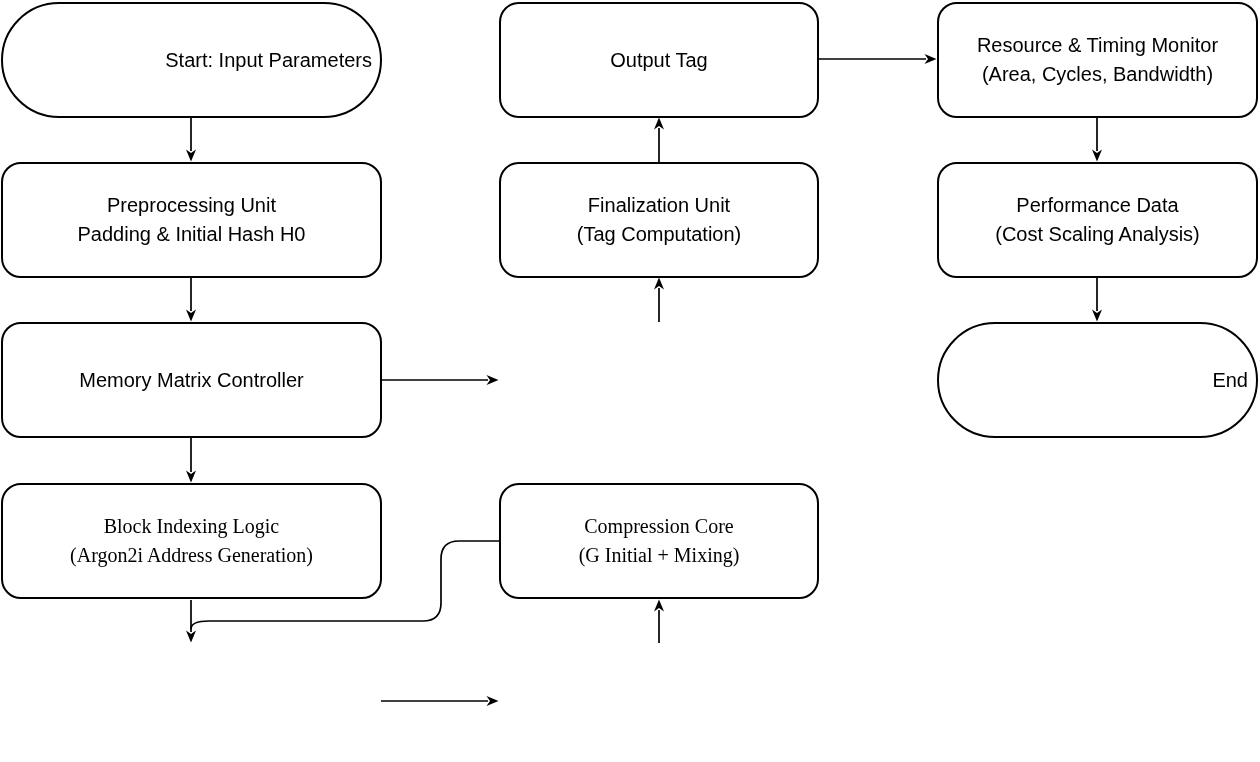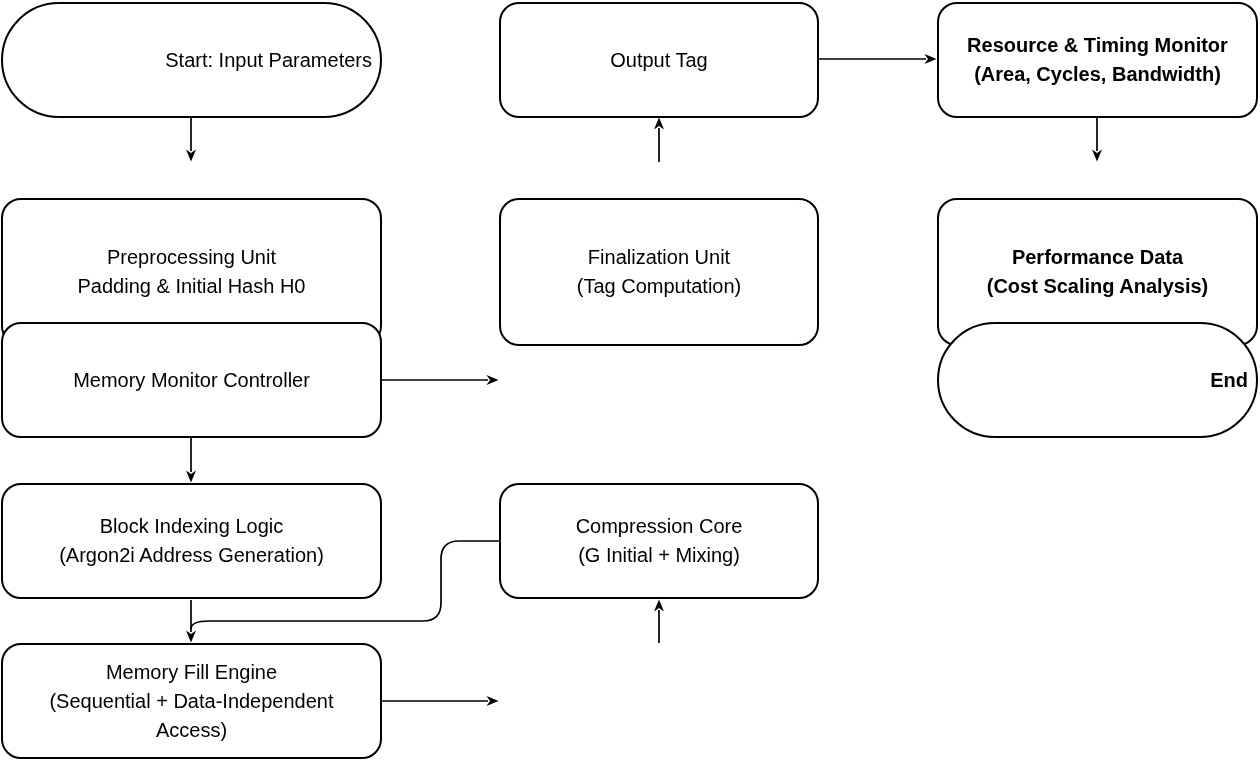--- a/index.html
+++ b/index.html
@@ -39,25 +39,25 @@
     white-space: pre-line;
     padding: 4px 8px;
   }
   .node.terminator {
     border-radius: 58px;
     justify-content: flex-end;
   }
   
   .col-l { left: 1px;   width: 381px; }
   .col-m { left: 499px; width: 320px; }
-  .col-r { left: 937px; width: 321px; font-weight: bold; }
+  .col-r { left: 937px; width: 321px; }
   .row-1 { top: 2px;   height: 116px; }
-  .row-2 { top: 162px; height: 148px; margin-top: 36px; }
+  .row-2 { top: 162px; height: 116px; }
   .row-3 { top: 322px; height: 116px; }
-  .row-4 { top: 483px; height: 116px; }
+  .row-4 { top: 483px; height: 116px; font-family: Liberation Serif, serif; }
   .row-5 { top: 643px; height: 116px; }
 </style>
 </head>
 <body>
 
 <div id="canvas">
 
   <svg id="edge-layer" viewBox="0 0 1260 762" xmlns="http://www.w3.org/2000/svg">
     <defs>
       <marker id="arrow" viewBox="0 0 14 14" refX="2.5" refY="7" markerWidth="14" markerHeight="14" orient="auto" markerUnits="userSpaceOnUse">
@@ -82,30 +82,25 @@
   </svg>
 
   <div class="node terminator col-l row-1">
     <span>Start: Input Parameters</span>
   </div>
   <div class="node col-l row-2">
     <span>Preprocessing Unit
 Padding &amp; Initial Hash H0</span>
   </div>
   <div class="node col-l row-3">
-    <span>Memory Monitor Controller</span>
+    <span>Memory Matrix Controller</span>
   </div>
   <div class="node col-l row-4">
     <span>Block Indexing Logic
 (Argon2i Address Generation)</span>
-  </div>
-  <div class="node col-l row-5">
-    <span>Memory Fill Engine
-(Sequential + Data-Independent
-Access)</span>
   </div>
 
   <div class="node col-m row-1">
     <span>Output Tag</span>
   </div>
   <div class="node col-m row-2">
     <span>Finalization Unit
 (Tag Computation)</span>
   </div>
   <div class="node col-m row-4">

